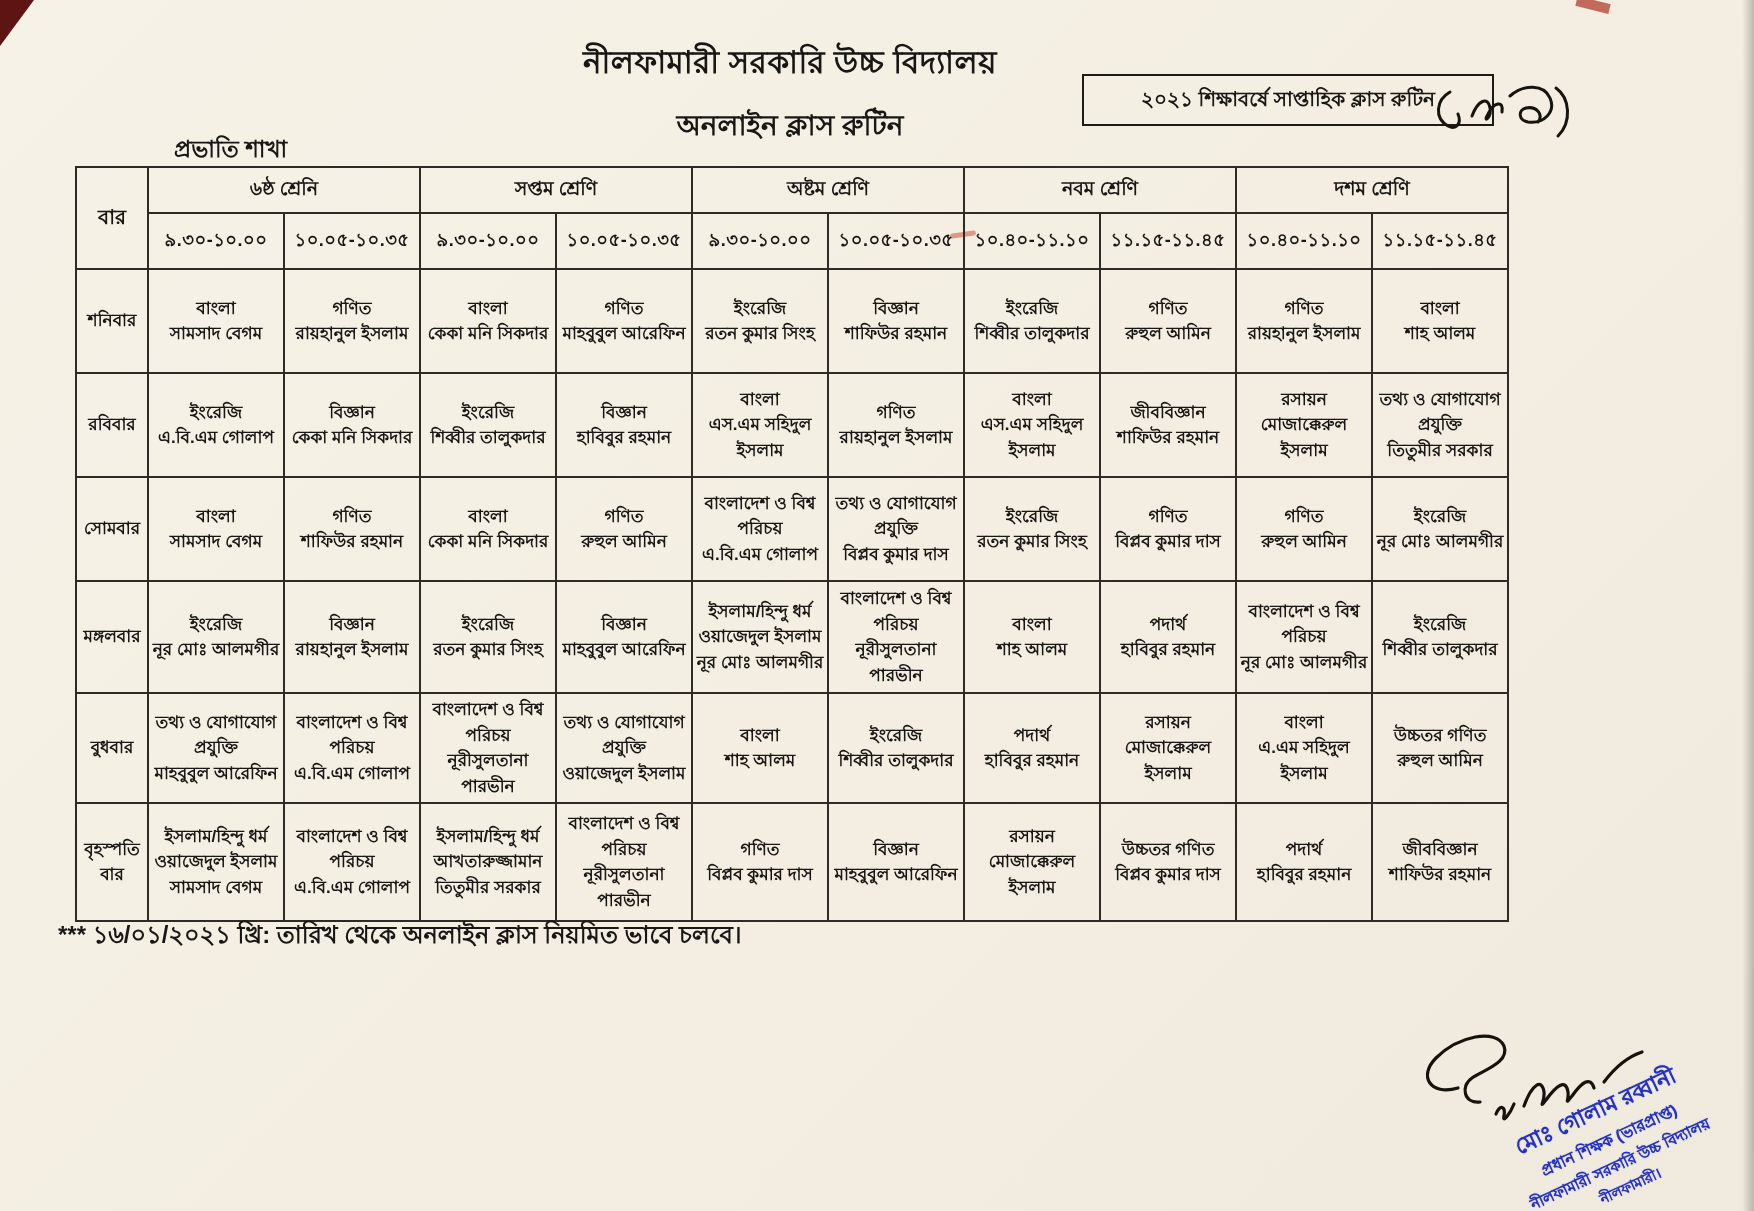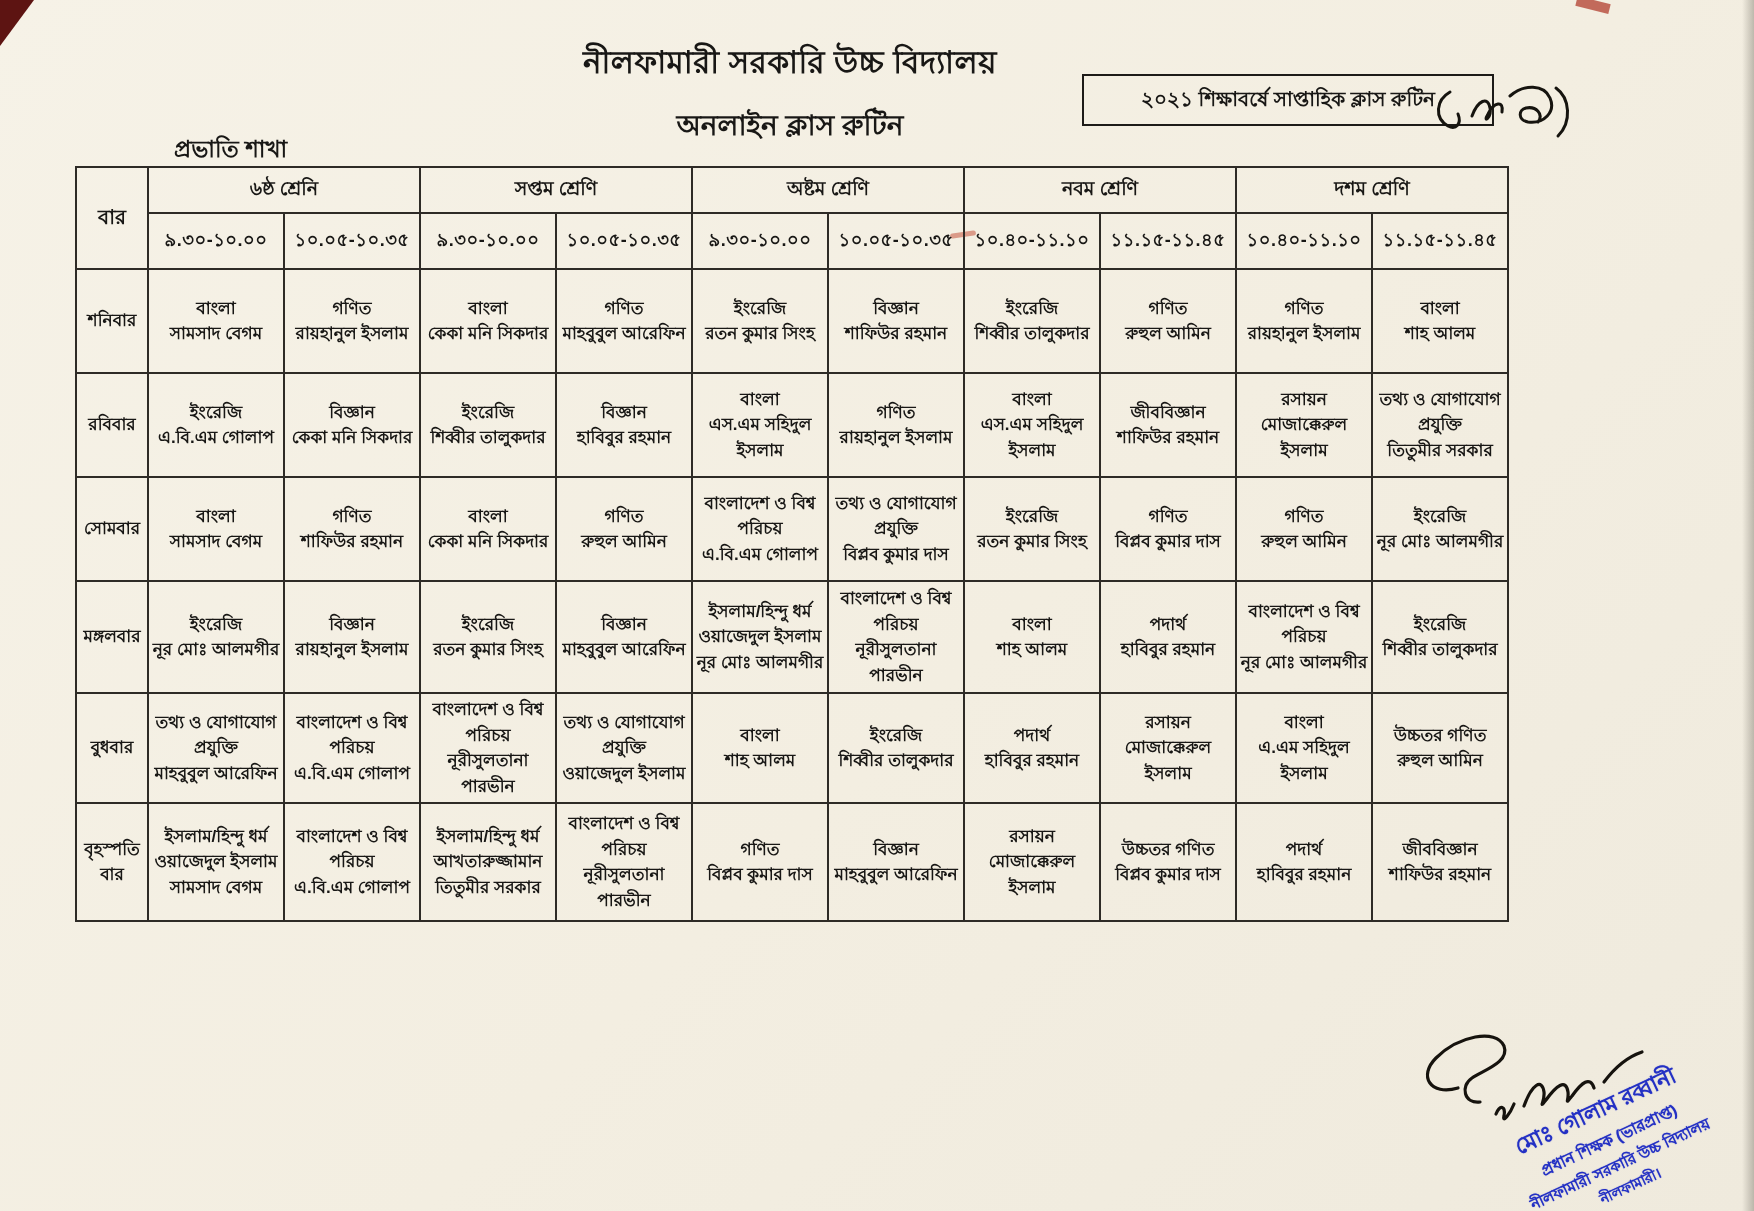--- a/index.html
+++ b/index.html
@@ -417,20 +417,21 @@
             <div>হাবিবুর রহমান</div>
           </td>
           <td>
             <div>জীববিজ্ঞান</div>
             <div>শাফিউর রহমান</div>
           </td>
         </tr>
       </tbody>
   </table>
 
+  <div class="footnote">*** ১৬/০১/২০২১ খ্রি: তারিখ থেকে অনলাইন ক্লাস নিয়মিত ভাবে চলবে।</div>
 
   <svg class="signature-svg" width="280" height="120" viewBox="0 0 280 120">
     <g fill="none" stroke="#16130e" stroke-width="3.2" stroke-linecap="round">
       <path d="M58,70 C30,78 18,58 36,40 C58,18 96,10 104,28 C110,44 84,52 72,60 C60,68 64,86 80,84"></path>
       <path d="M96,96 c4,-10 10,-8 8,2 c-2,8 6,-2 10,-12"></path>
       <path d="M124,88 c8,-22 18,-28 20,-14 c1,9 -6,18 2,8 c10,-14 20,-22 22,-8 c1,8 -4,14 4,4 c10,-14 18,-20 22,-8"></path>
       <path d="M204,64 c12,-16 26,-26 38,-30"></path>
     </g>
   </svg>
 

